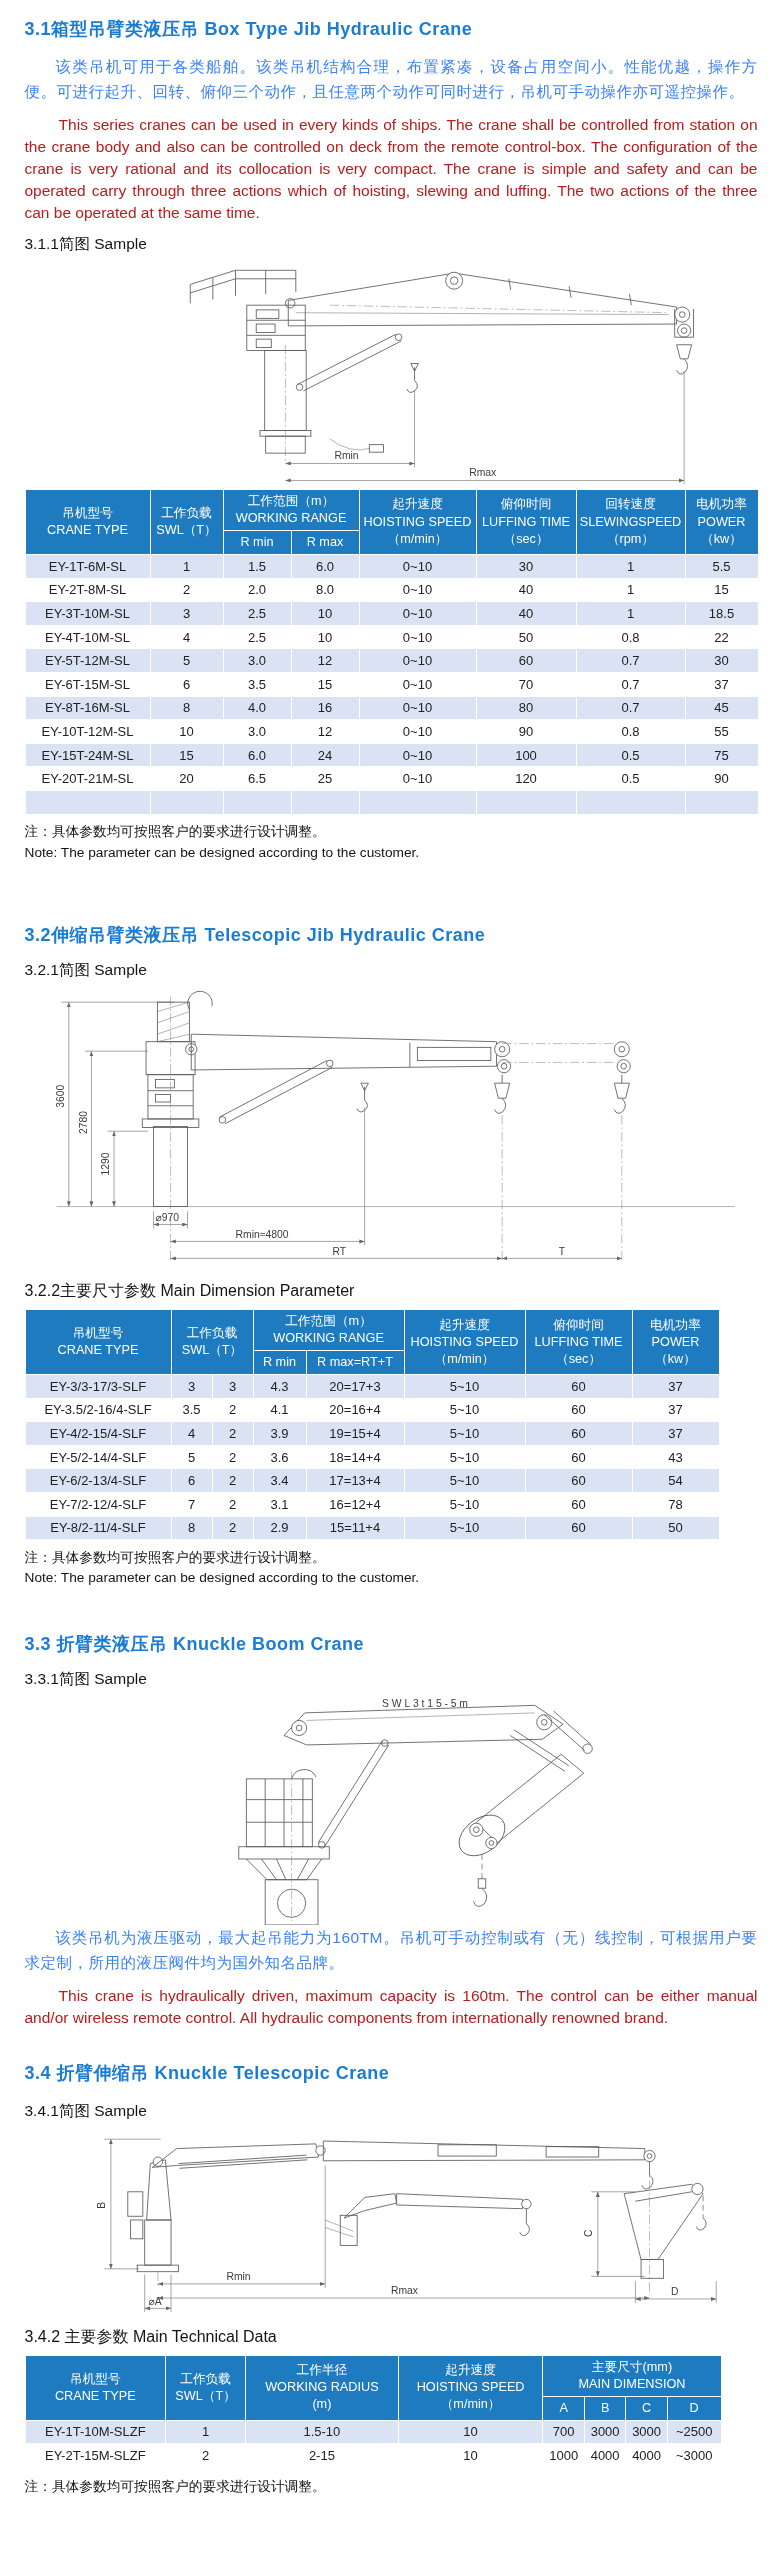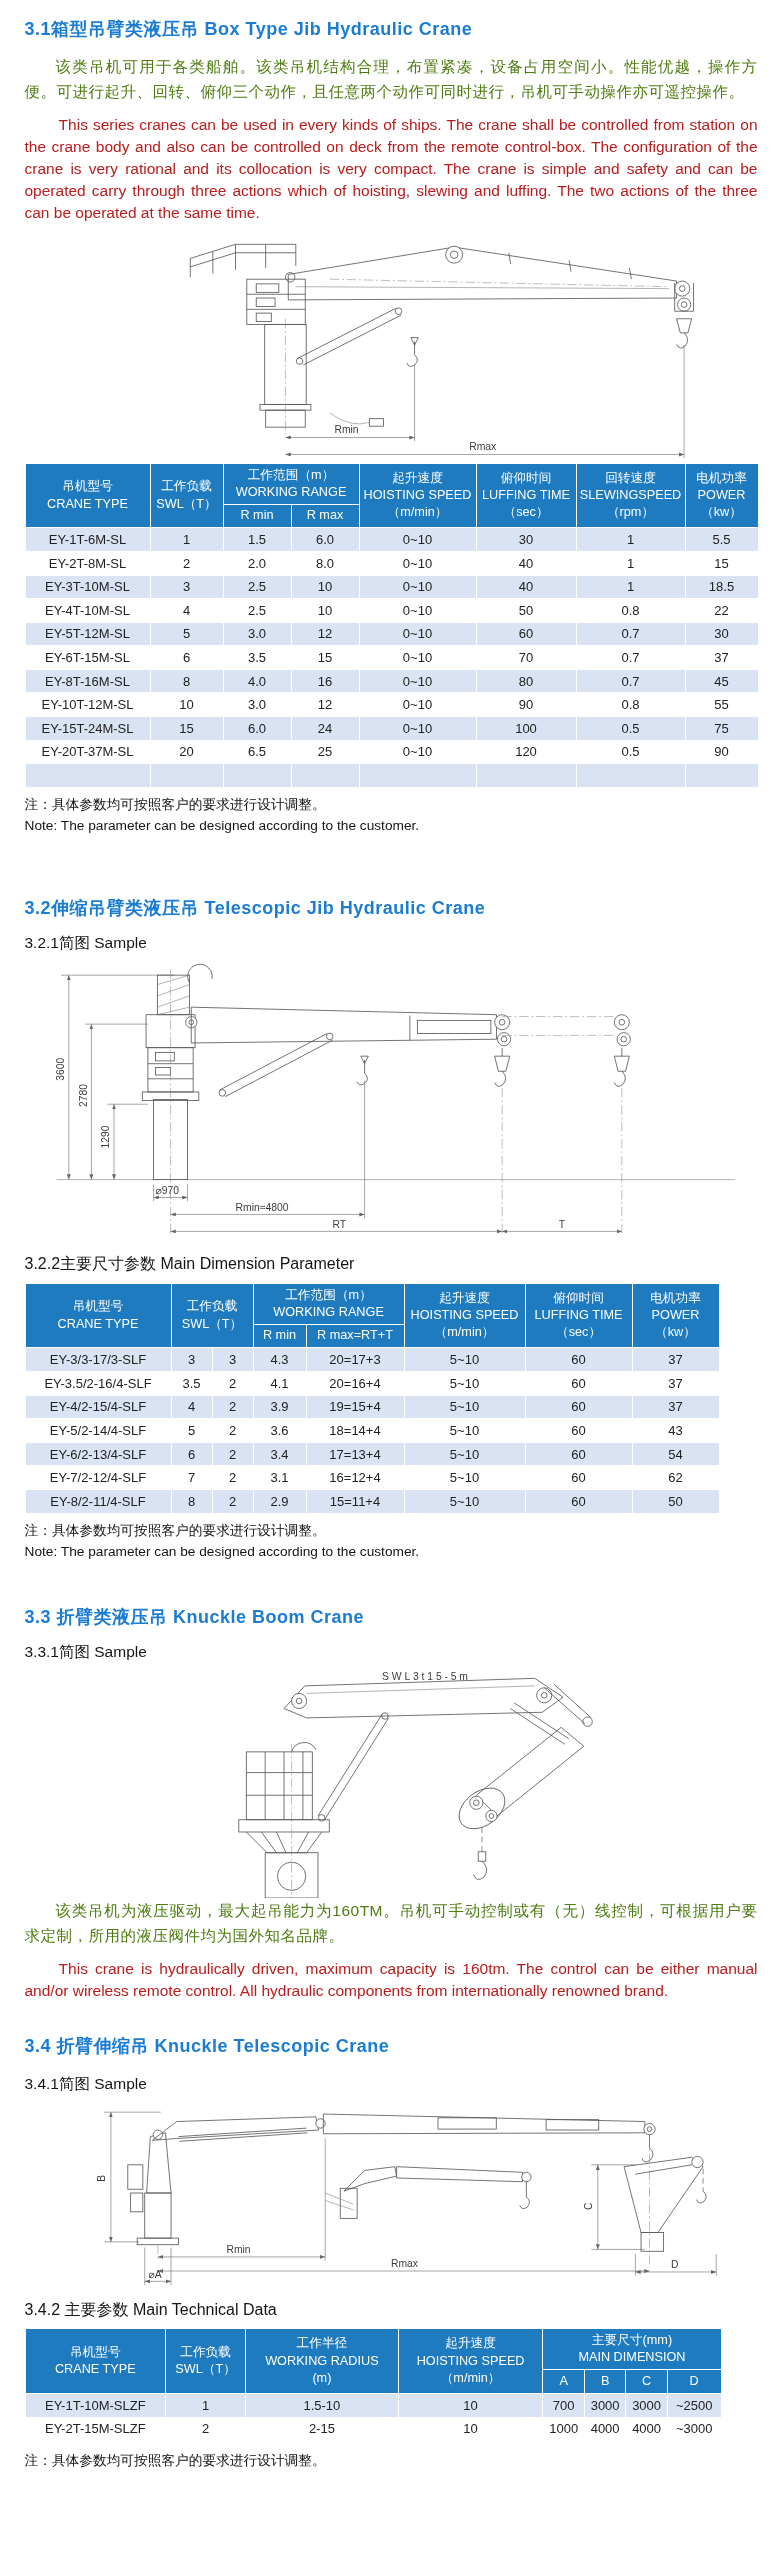--- a/index.html
+++ b/index.html
@@ -8,21 +8,21 @@
     width:782px; height:2576px; margin:0 auto; background:#ffffff;
     font-family:"Liberation Sans", sans-serif; color:#1c1c1c;
     padding:17px 24.5px 0 24.5px; overflow:hidden; position:relative;
   }
   .sec-heading {
     color:#1b7cd4; font-size:18px; font-weight:bold; letter-spacing:0.5px;
     margin-bottom:13px;
   }
   .para-cn {
     font-size:15.5px; line-height:1.64; text-align:justify;
-    text-indent:2em; letter-spacing:0.5px; color:#4d7c0f; margin-bottom:9.4px;
+    text-indent:2em; letter-spacing:0.5px; color:#3b82f6; margin-bottom:9.4px;
   }
   .para-en {
     font-size:15.5px; line-height:1.42; text-align:justify;
     text-indent:2.2em; color:#b91c1c; margin-bottom:7.5px;
   }
   .sub-label { font-size:15.5px; color:#141414; margin:9.4px 0 3.8px 0; }
   .tbl-title { font-size:16px; color:#141414; margin:13px 0 7.5px 0; }
   .drawing-wrap { width:100%; display:flex; justify-content:center; }
   svg { display:block; }
   .ln   { stroke:#5a5a5a; stroke-width:0.9; fill:none; }
@@ -46,20 +46,21 @@
   .gap-xl { height:60px; } .gap-lg { height:43px; } .gap-md { height:24.5px; }
 </style>
 </head>
 <body>
 
 <div class="page">
 
   <div class="sec-heading">3.1箱型吊臂类液压吊  Box Type Jib Hydraulic Crane</div>
   <p class="para-cn">该类吊机可用于各类船舶。该类吊机结构合理，布置紧凑，设备占用空间小。性能优越，操作方便。可进行起升、回转、俯仰三个动作，且任意两个动作可同时进行，吊机可手动操作亦可遥控操作。</p>
   <p class="para-en">This series cranes can be used in every kinds of ships. The crane shall be controlled from station on the crane body and also can be controlled on deck from the remote control-box. The configuration of the crane is very rational and its collocation is very compact. The crane is simple and safety and can be operated carry through three actions which of hoisting, slewing and luffing. The two actions of the three can be operated at the same time.</p>
+  <div class="sub-label">3.1.1简图  Sample</div>
 
   <div class="drawing-wrap">
     <svg width="688" height="231" viewBox="0 0 730 245">
       <defs>
         <marker id="arr1" markerWidth="9" markerHeight="8" refX="8" refY="3" orient="auto-start-reverse">
           <path d="M0,0 L8,3 L0,6 Z" fill="#666"></path>
         </marker>
       </defs>
 
       <polyline class="ln" points="152,28 200,13 264,13"></polyline>
@@ -257,21 +258,21 @@
           <td>EY-15T-24M-SL</td>
           <td>15</td>
           <td>6.0</td>
           <td>24</td>
           <td>0~10</td>
           <td>100</td>
           <td>0.5</td>
           <td>75</td>
         </tr>
         <tr>
-          <td>EY-20T-37M-SL</td>
+          <td>EY-20T-21M-SL</td>
           <td>20</td>
           <td>6.5</td>
           <td>25</td>
           <td>0~10</td>
           <td>120</td>
           <td>0.5</td>
           <td>90</td>
         </tr>
         <tr>
           <td></td>
@@ -480,21 +481,21 @@
           <td>54</td>
         </tr>
         <tr>
           <td>EY-7/2-12/4-SLF</td>
           <td>7</td>
           <td>2</td>
           <td>3.1</td>
           <td>16=12+4</td>
           <td>5~10</td>
           <td>60</td>
-          <td>62</td>
+          <td>78</td>
         </tr>
         <tr>
           <td>EY-8/2-11/4-SLF</td>
           <td>8</td>
           <td>2</td>
           <td>2.9</td>
           <td>15=11+4</td>
           <td>5~10</td>
           <td>60</td>
           <td>50</td>

